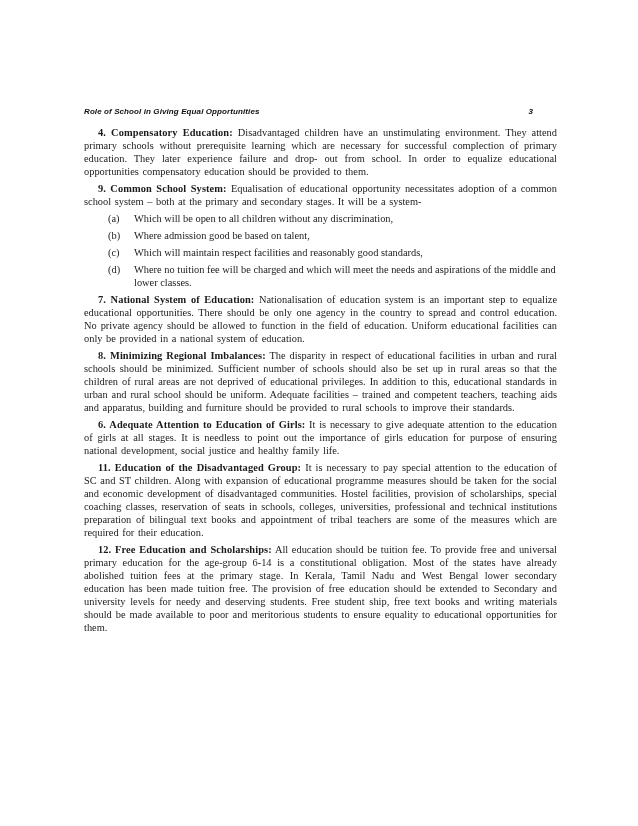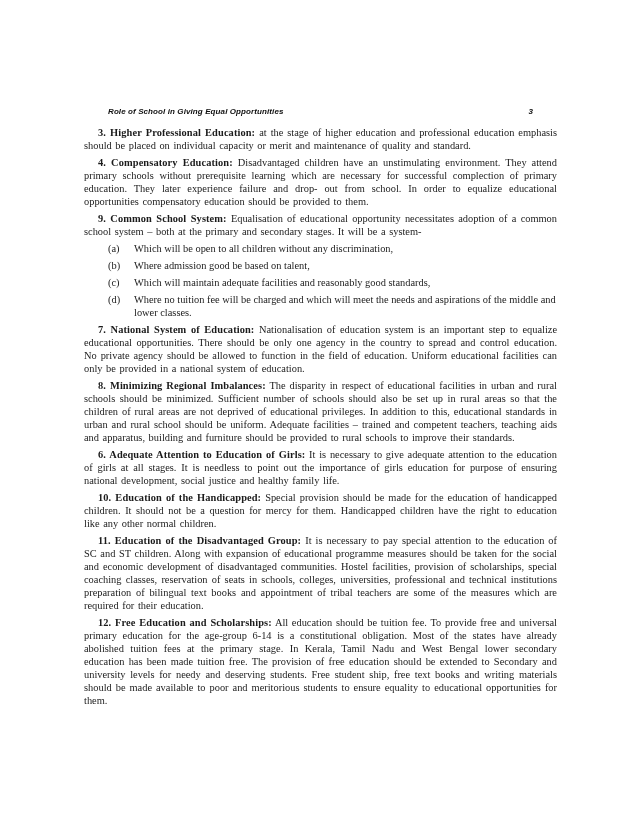--- a/index.html
+++ b/index.html
@@ -34,21 +34,21 @@
     align-items: baseline;
     font-family: "Liberation Sans", sans-serif;
     font-weight: bold;
     font-style: italic;
     font-size: 8px;
     line-height: 10px;
     color: #101010;
     margin-bottom: 9px;
     padding-right: 24px;
   }
-  .runhead .htitle { letter-spacing: 0.1px; margin-left: 24px; }
+  .runhead .htitle { letter-spacing: 0.1px; }
   .body-text p.para {
     font-size: 10.4px;
     line-height: 13px;
     text-align: justify;
     text-indent: 14px;
     margin: 0 0 4px 0;
     word-spacing: 1px;
   }
   .body-text p.para b {
     font-weight: bold;
@@ -74,42 +74,40 @@
 </head>
 <body>
 
 <div class="sheet">
   <div class="content">
     <div class="runhead">
       <span class="htitle">Role of School in Giving Equal Opportunities</span>
       <span class="pnum">3</span>
     </div>
     <div class="body-text" id="body-text">
-        <p class="para"><b>3. Higher Professional Education:</b> at the stage of higher education and professional education emphasis should be placed on individual capacity or merit and maintenance of quality and standard.</p>
         <p class="para"><b>4. Compensatory Education:</b> Disadvantaged children have an unstimulating environment. They attend primary schools without prerequisite learning which are necessary for successful complection of primary education. They later experience failure and drop- out from school. In order to equalize educational opportunities compensatory education should be provided to them.</p>
         <p class="para"><b>9. Common School System:</b> Equalisation of educational opportunity necessitates adoption of a common school system – both at the primary and secondary stages. It will be a system-</p>
         <div class="list-block">
           <div class="list-item">
             <span class="marker">(a)</span>
             <span class="itext">Which will be open to all children without any discrimination,</span>
           </div>
           <div class="list-item">
             <span class="marker">(b)</span>
             <span class="itext">Where admission good be based on talent,</span>
           </div>
           <div class="list-item">
             <span class="marker">(c)</span>
-            <span class="itext">Which will maintain adequate facilities and reasonably good standards,</span>
+            <span class="itext">Which will maintain respect facilities and reasonably good standards,</span>
           </div>
           <div class="list-item">
             <span class="marker">(d)</span>
             <span class="itext">Where no tuition fee will be charged and which will meet the needs and aspirations of the middle and lower classes.</span>
           </div>
         </div>
         <p class="para"><b>7. National System of Education:</b> Nationalisation of education system is an important step to equalize educational opportunities. There should be only one agency in the country to spread and control education. No private agency should be allowed to function in the field of education. Uniform educational facilities can only be provided in a national system of education.</p>
         <p class="para"><b>8. Minimizing Regional Imbalances:</b> The disparity in respect of educational facilities in urban and rural schools should be minimized. Sufficient number of schools should also be set up in rural areas so that the children of rural areas are not deprived of educational privileges. In addition to this, educational standards in urban and rural school should be uniform. Adequate facilities – trained and competent teachers, teaching aids and apparatus, building and furniture should be provided to rural schools to improve their standards.</p>
         <p class="para"><b>6. Adequate Attention to Education of Girls:</b> It is necessary to give adequate attention to the education of girls at all stages. It is needless to point out the importance of girls education for purpose of ensuring national development, social justice and healthy family life.</p>
-        <p class="para"><b>10. Education of the Handicapped:</b> Special provision should be made for the education of handicapped children. It should not be a question for mercy for them. Handicapped children have the right to education like any other normal children.</p>
         <p class="para"><b>11. Education of the Disadvantaged Group:</b> It is necessary to pay special attention to the education of SC and ST children. Along with expansion of educational programme measures should be taken for the social and economic development of disadvantaged communities. Hostel facilities, provision of scholarships, special coaching classes, reservation of seats in schools, colleges, universities, professional and technical institutions preparation of bilingual text books and appointment of tribal teachers are some of the measures which are required for their education.</p>
         <p class="para"><b>12. Free Education and Scholarships:</b> All education should be tuition fee. To provide free and universal primary education for the age-group 6-14 is a constitutional obligation. Most of the states have already abolished tuition fees at the primary stage. In Kerala, Tamil Nadu and West Bengal lower secondary education has been made tuition free. The provision of free education should be extended to Secondary and university levels for needy and deserving students. Free student ship, free text books and writing materials should be made available to poor and meritorious students to ensure equality to educational opportunities for them.</p>
       </div>
   </div>
 </div>
 
 </body></html>

